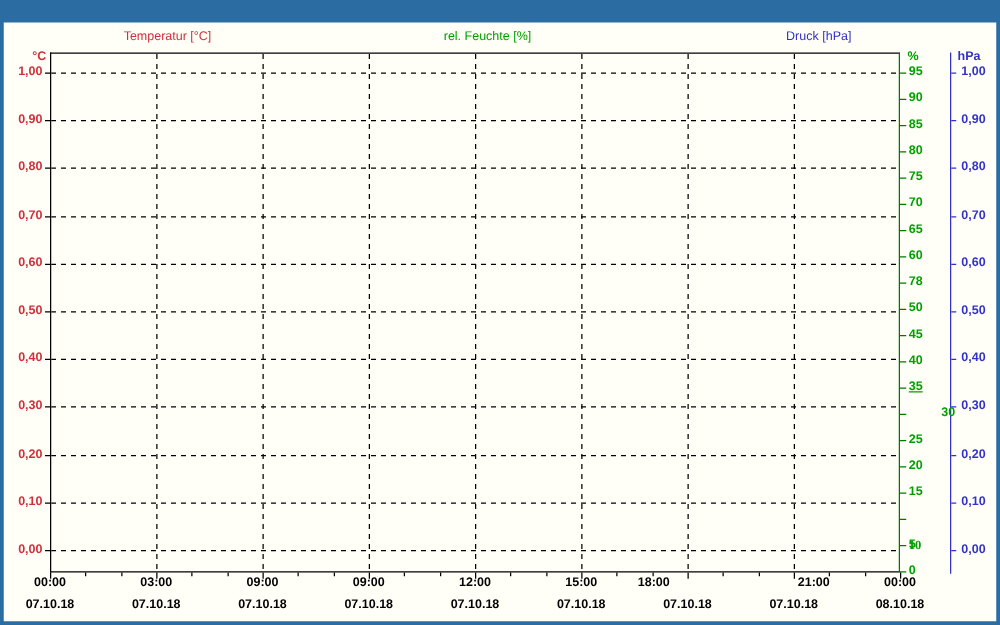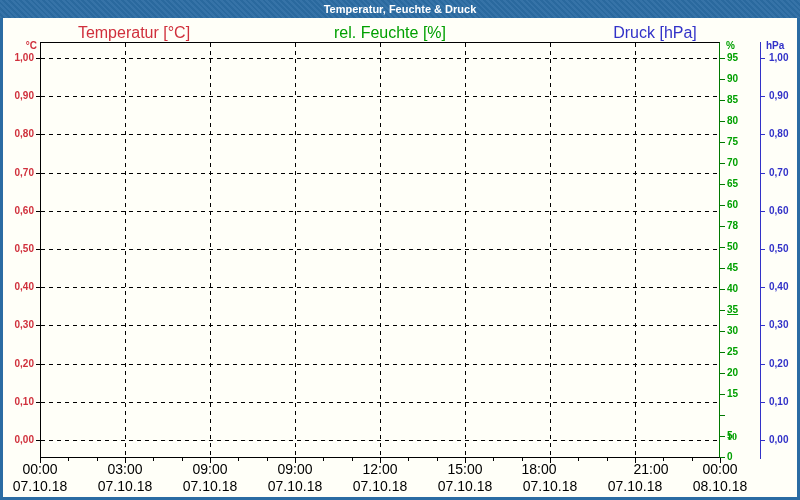--- a/index.html
+++ b/index.html
@@ -4,21 +4,21 @@
 <style>
   html,body{margin:0;padding:0;background:#ffffff;}
   .frame{position:relative;width:800px;height:500px;background:var(--frame,#2B6CA3);
          font-family:"Liberation Sans",sans-serif;overflow:hidden;}
   .titlebar{position:absolute;left:0;top:0;width:100%;height:18px;
             background:var(--frame,#2B6CA3);
             background-image:repeating-linear-gradient(45deg,rgba(255,255,255,0.05) 0 2px,rgba(0,0,0,0.03) 2px 4px);
             color:#ffffff;font-size:11px;font-weight:bold;text-align:center;line-height:19px;}
   .content{position:absolute;left:3px;right:3px;top:18px;bottom:3px;
            background:var(--background,#FFFFF8);overflow:hidden;}
-  .slabel{position:absolute;top:6px;font-size:16px;transform:translateX(-50%);white-space:nowrap;}
+  .slabel{position:absolute;top:6px;font-size:10px;transform:translateX(-50%);white-space:nowrap;}
   .slabel.temp{color:var(--temperature);}
   .slabel.hum{color:var(--humidity);}
   .slabel.pres{color:var(--pressure);}
   .unit{position:absolute;top:22px;font-size:10px;font-weight:bold;white-space:nowrap;}
   .unit-temp{left:0;width:34px;text-align:right;color:var(--temperature);}
   .unit-hum{left:723px;color:var(--humidity);}
   .unit-pres{left:763px;color:var(--pressure);}
   .plot{position:absolute;left:37px;top:24px;width:680px;height:416px;box-sizing:border-box;
         border:1px solid #000;border-right:1px solid var(--humidity_axis,#007800);}
   .hgrid{position:absolute;left:38px;width:678px;height:1px;
@@ -29,32 +29,29 @@
   .tick.left{left:33px;width:4px;height:1px;}
   .tick.green{left:717px;width:5px;height:1px;background:var(--humidity_axis);}
   .tick.blue{left:758px;width:4px;height:1px;background:var(--pressure);}
   .tick.xmajor{top:440px;width:1px;height:5px;}
   .tick.xminor{top:440px;width:1px;height:3px;}
   .ylab{position:absolute;font-size:10px;font-weight:bold;line-height:12px;white-space:nowrap;}
   .ylab.temp{left:0;width:31px;text-align:right;color:var(--temperature);}
   .ylab.hum{left:724px;color:var(--humidity);}
   .ylab.pres{left:766px;color:var(--pressure);}
   .paxis{position:absolute;left:757px;top:24px;width:1px;height:417px;background:var(--pressure);}
-  .xtime,.xdate{position:absolute;font-size:14px;font-weight:normal;color:#000;
+  .xtime,.xdate{position:absolute;font-size:10px;font-weight:bold;color:#000;
                 transform:translateX(-50%);white-space:nowrap;}
   .xtime{top:443px;}
   .xdate{top:460px;}
 </style>
 </head>
 <body>
 
 <div class="frame">
-  <div class="titlebar">
-    <span>Temperatur, Feuchte &amp; Druck</span>
-  </div>
   <div class="content">
     <div class="slabel temp" style="left:131px">Temperatur [°C]</div>
     <div class="slabel hum" style="left:387px">rel. Feuchte [%]</div>
     <div class="slabel pres" style="left:652px">Druck [hPa]</div>
 
     <div class="unit unit-temp">°C</div>
     <div class="unit unit-hum">%</div>
     <div class="unit unit-pres">hPa</div>
 
     <div class="plot"></div>
@@ -135,21 +132,21 @@
         <div class="ylab hum" style="top: 202px;">78</div>
         <div class="tick green" style="top: 229px;"></div>
         <div class="ylab hum" style="top: 223px;">50</div>
         <div class="tick green" style="top: 250px;"></div>
         <div class="ylab hum" style="top: 244px;">45</div>
         <div class="tick green" style="top: 271px;"></div>
         <div class="ylab hum" style="top: 265px;">40</div>
         <div class="tick green" style="top: 292px;"></div>
         <div class="ylab hum" style="top: 286px; text-decoration: underline;">35</div>
         <div class="tick green" style="top: 313px;"></div>
-        <div class="ylab hum" style="top: 307px;">30</div>
+        <div class="ylab hum" style="top: 307px; margin-left: 26px;">30</div>
         <div class="tick green" style="top: 334px;"></div>
         <div class="ylab hum" style="top: 328px;">25</div>
         <div class="tick green" style="top: 355px;"></div>
         <div class="ylab hum" style="top: 349px;">20</div>
         <div class="tick green" style="top: 376px;"></div>
         <div class="ylab hum" style="top: 370px;">15</div>
         <div class="tick green" style="top: 397px;"></div>
         <div class="ylab hum" style="top: 413px; font-family: Liberation Serif, serif;">10</div>
         <div class="tick green" style="top: 418px;"></div>
         <div class="ylab hum" style="top: 412px;">5</div>
@@ -173,21 +170,21 @@
         <div class="vgrid" style="left: 377px;"></div>
         <div class="tick xmajor" style="left: 377px;"></div>
         <div class="xtime" style="left: 377px;">12:00</div>
         <div class="xdate" style="left: 377px;">07.10.18</div>
         <div class="vgrid" style="left: 462px;"></div>
         <div class="tick xmajor" style="left: 462px;"></div>
         <div class="xtime" style="left: 462px;">15:00</div>
         <div class="xdate" style="left: 462px;">07.10.18</div>
         <div class="vgrid" style="left: 547px;"></div>
         <div class="tick xmajor" style="left: 547px;"></div>
-        <div class="xtime" style="left: 536px;">18:00</div>
+        <div class="xtime" style="left: 520px;">18:00</div>
         <div class="xdate" style="left: 547px;">07.10.18</div>
         <div class="vgrid" style="left: 632px;"></div>
         <div class="tick xmajor" style="left: 632px;"></div>
         <div class="xtime" style="left: 632px; margin-left: 16px;">21:00</div>
         <div class="xdate" style="left: 632px;">07.10.18</div>
         <div class="tick xmajor" style="left: 717px;"></div>
         <div class="xtime" style="left: 717px;">00:00</div>
         <div class="xdate" style="left: 717px;">08.10.18</div>
         <div class="tick xminor" style="left: 65.3333px;"></div>
         <div class="tick xminor" style="left: 93.6667px;"></div>

